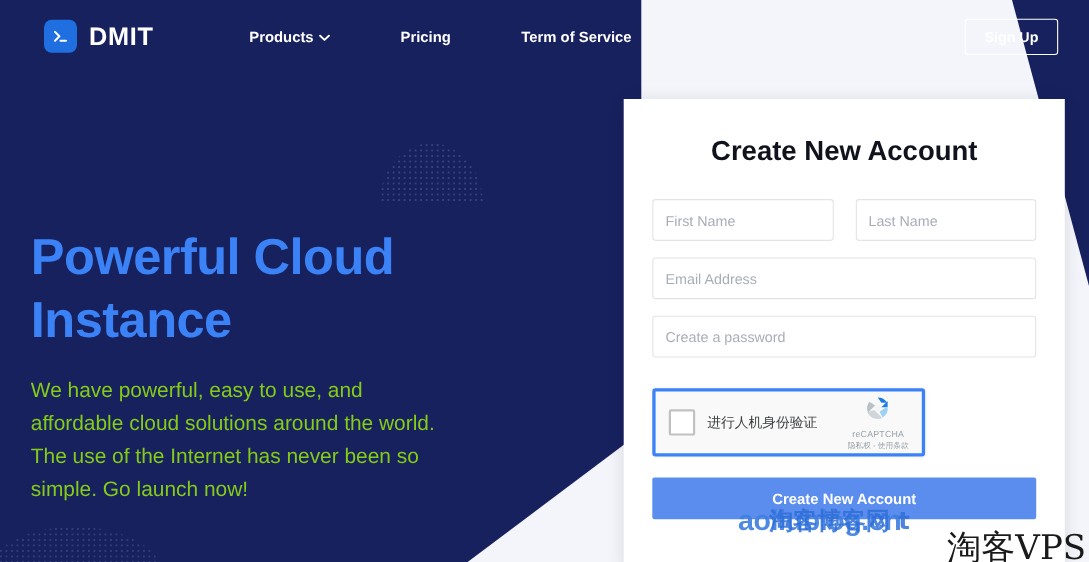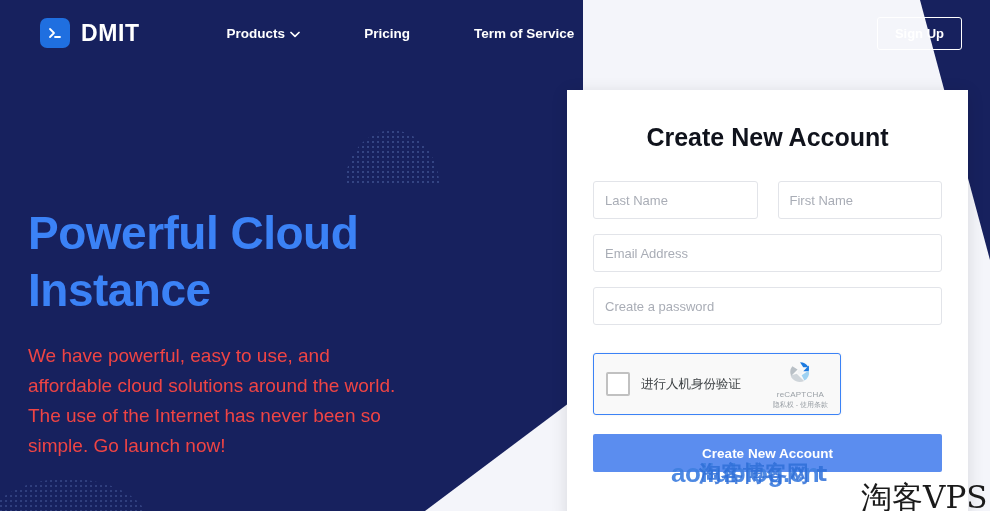--- a/index.html
+++ b/index.html
@@ -149,21 +149,21 @@
   }
   .hero-title {
     color: #3b82f6;
     font-size: 46px;
     line-height: 57px;
     font-weight: 700;
     letter-spacing: -0.5px;
   }
   .hero-sub {
     margin-top: 22px;
-    color: #ef4444;
+    color: #84cc16;
     font-size: 19px;
     line-height: 30px;
     font-weight: 400;
     width: 380px;
   }
 
   
   .card {
     position: absolute;
     left: 567px;
@@ -197,21 +197,21 @@
     outline: none;
   }
   .field::placeholder { color: #a9adb6; }
   .field-half { flex: 1 1 0; min-width: 0; }
   .field-wide { margin-bottom: 15px; }
 
   
   .recaptcha {
     width: 248px;
     height: 62px;
-    border: 1px solid #3b82f6;
+    border: 3px solid #3b82f6;
     border-radius: 3px;
     background: #f9f9f9;
     display: flex;
     align-items: center;
     padding: 0 12px;
     margin-top: 13px;
     box-shadow: 0 0 3px rgba(0,0,0,0.07);
   }
   .rc-box {
     width: 24px; height: 24px;
@@ -349,22 +349,22 @@
       <span>Powerful Cloud</span><br>
       <span>Instance</span>
     </div>
     <div class="hero-sub">We have powerful, easy to use, and affordable cloud solutions around the world. The use of the Internet has never been so simple. Go launch now!</div>
   </div>
 
   <div class="card">
     <div class="card-title">Create New Account</div>
 
     <div class="row">
+      <input class="field field-half" type="text" placeholder="First Name" style="">
       <input class="field field-half" type="text" placeholder="Last Name" style="">
-      <input class="field field-half" type="text" placeholder="First Name" style="">
     </div>
 
     <input class="field field-wide" type="text" placeholder="Email Address" style="">
 
     <input class="field field-wide" type="text" placeholder="Create a password" style="">
 
     <div class="recaptcha">
       <div class="rc-box"></div>
       <div class="rc-label">进行人机身份验证</div>
       <div class="rc-brand">

